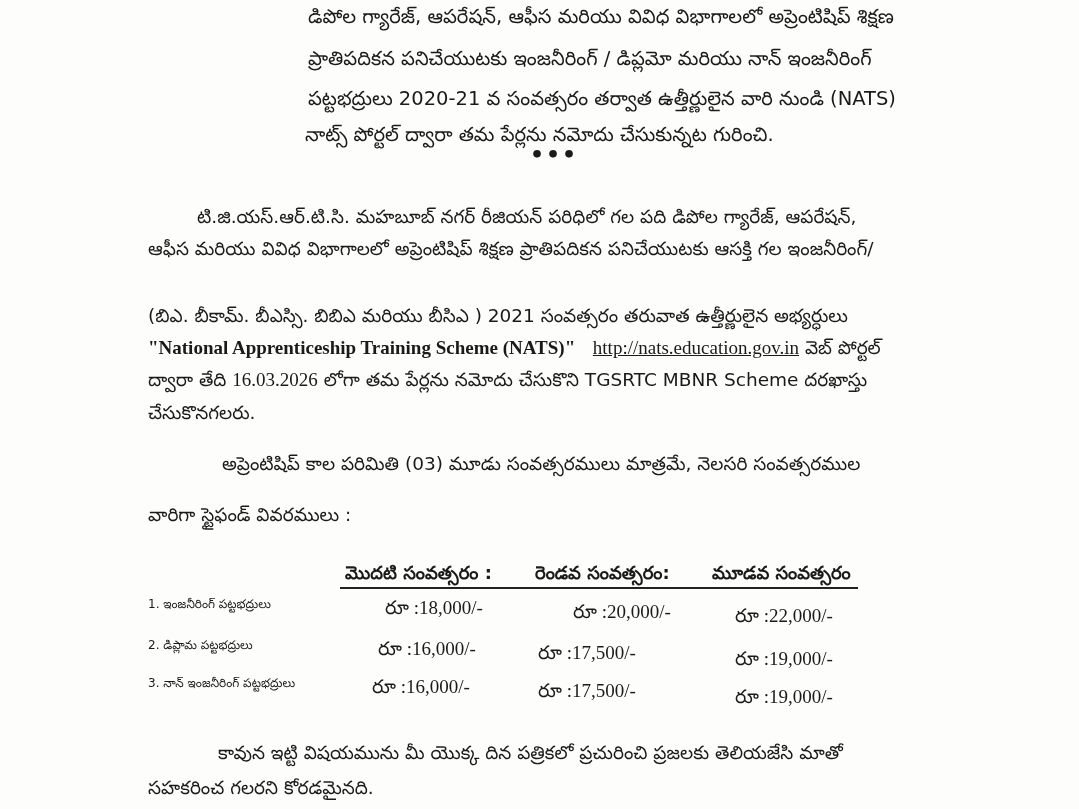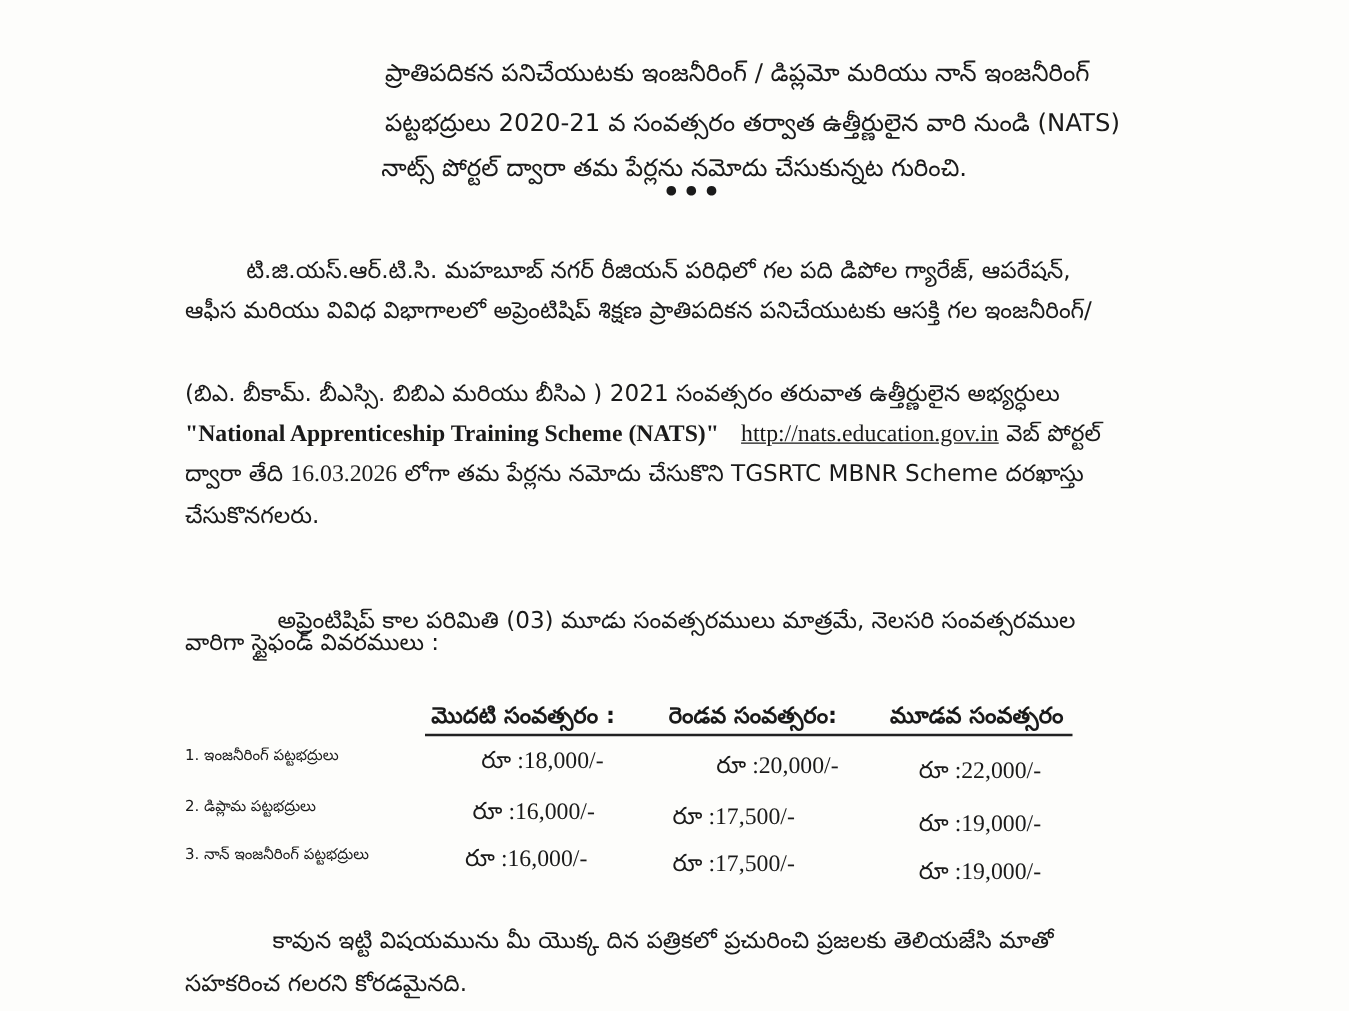--- a/index.html
+++ b/index.html
@@ -21,20 +21,21 @@
     .th { position: absolute; top: 562px; font-size: 18px; font-weight: bold; white-space: nowrap; text-align: center; }
     .table-underline { position: absolute; left: 340px; top: 587px; width: 518px; height: 2px; background: #222; }
     .cell { position: absolute; font-size: 12px; white-space: nowrap; }
     .amt { font-family: "Liberation Serif", serif; font-size: 19px; }
   </style>
 </head>
 <body>
 
 <div class="page">
 
+  <div class="line subject-line" style="top:4px;">డిపోల గ్యారేజ్, ఆపరేషన్, ఆఫీస మరియు వివిధ విభాగాలలో అప్రెంటిషిప్ శిక్షణ</div>
   <div class="line subject-line" style="top:46px;">ప్రాతిపదికన పనిచేయుటకు ఇంజనీరింగ్ / డిప్లమో మరియు నాన్ ఇంజనీరింగ్</div>
   <div class="line subject-line" style="top:86px;">పట్టభద్రులు 2020-21 వ సంవత్సరం తర్వాత ఉత్తీర్ణులైన వారి నుండి (NATS)</div>
   <div class="line subject-line" style="top:122px; left:305px;">నాట్స్ పోర్టల్ ద్వారా తమ పేర్లను నమోదు చేసుకున్నట గురించి.</div>
   <div class="sep">•••</div>
 
   <div class="line body-line" style="left:197px; top:204px;">టి.జి.యస్.ఆర్.టి.సి. మహబూబ్ నగర్ రీజియన్ పరిధిలో గల పది డిపోల గ్యారేజ్, ఆపరేషన్,</div>
   <div class="line body-line" style="left:148px; top:236px;">ఆఫీస మరియు వివిధ విభాగాలలో అప్రెంటిషిప్ శిక్షణ ప్రాతిపదికన పనిచేయుటకు ఆసక్తి గల ఇంజనీరింగ్/</div>
   <div class="line body-line" style="left:148px; top:303px;">(బిఎ. బీకామ్. బీఎస్సి. బిబిఎ మరియు బీసిఎ ) 2021 సంవత్సరం తరువాత  ఉత్తీర్ణులైన అభ్యర్ధులు</div>
   <div class="line body-line" style="left:148px; top:335px;">
     <span class="serif-bold">"National Apprenticeship Training Scheme (NATS)"</span>&nbsp;&nbsp;
@@ -43,21 +44,21 @@
   </div>
   <div class="line body-line" style="left:148px; top:367px;">
     <span>ద్వారా తేది</span>
     <span class="serif">16.03.2026</span>
     <span>లోగా   తమ పేర్లను నమోదు చేసుకొని</span>
     <span>TGSRTC MBNR Scheme</span>
     <span>దరఖాస్తు</span>
   </div>
   <div class="line body-line" style="left:148px; top:400px;">చేసుకొనగలరు.</div>
 
-  <div class="line body-line" style="left:222px; top:484px;text-align:right;">అప్రెంటిషిప్ కాల పరిమితి (03) మూడు సంవత్సరములు  మాత్రమే, నెలసరి సంవత్సరముల</div>
+  <div class="line body-line" style="left:222px; top:451px;text-align:right;">అప్రెంటిషిప్ కాల పరిమితి (03) మూడు సంవత్సరములు  మాత్రమే, నెలసరి సంవత్సరముల</div>
   <div class="line body-line" style="left:148px; top:502px;">వారిగా స్టైఫండ్ వివరములు :</div>
 
   <div>
     <div class="th" style="left:345px;">మొదటి సంవత్సరం :</div>
     <div class="th" style="left:535px;">రెండవ సంవత్సరం:</div>
     <div class="th" style="left:712px;">మూడవ సంవత్సరం</div>
     <div class="table-underline"></div>
 
     <div>
       <div class="cell" style="left:148px; top:597px;">1. ఇంజనీరింగ్ పట్టభద్రులు</div>

